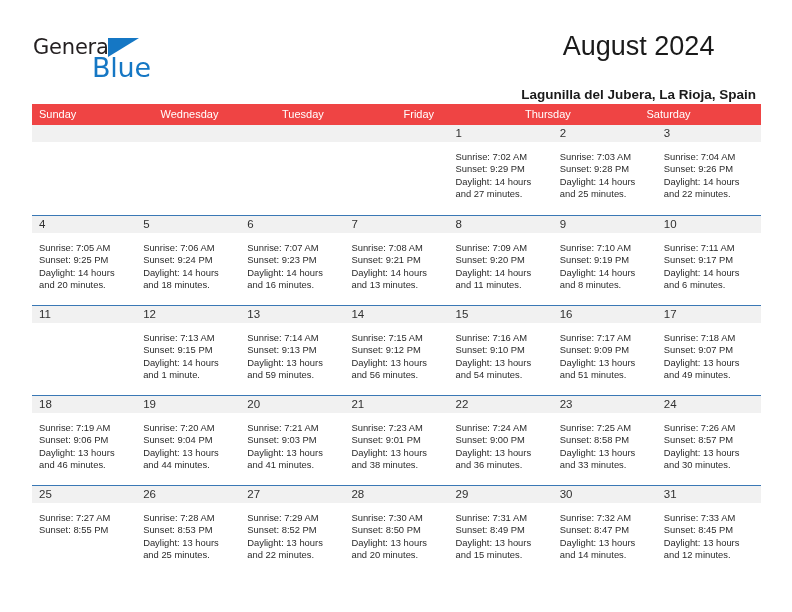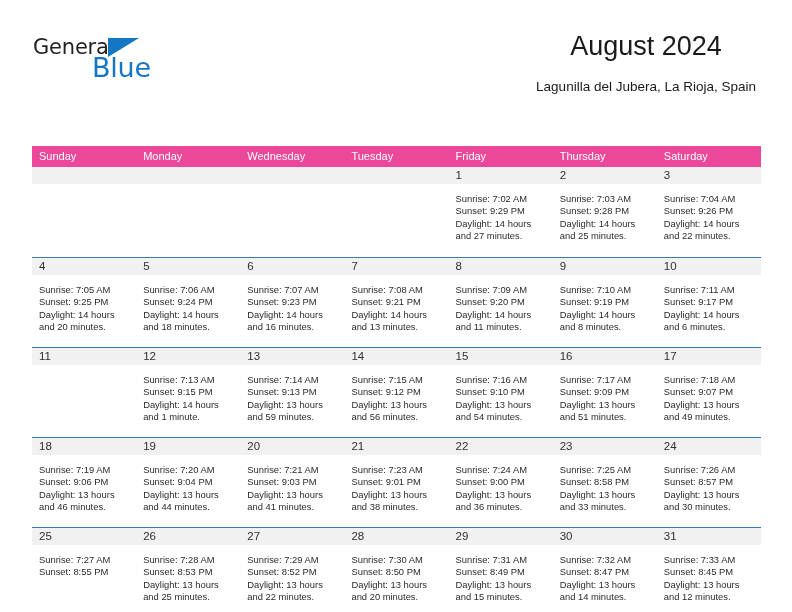--- a/index.html
+++ b/index.html
@@ -79,42 +79,41 @@
   }
   .cal-title {
     font-size: 27px;
     font-weight: 400;
     color: #1a1a1a;
     line-height: 32px;
     letter-spacing: 0px;
     white-space: nowrap;
   }
   .cal-subtitle {
-    margin-top: 17px;
+    margin-top: 25px;
     font-size: 13.5px;
-    font-weight: 400;
+    font-weight: 700;
     color: #1a1a1a;
     line-height: 16px;
     white-space: nowrap;
   }
 
   
   .calendar {
     position: absolute;
     left: 32px;
     top: 104px;
     width: 729px;
   }
 
   .dow-row {
     display: flex;
     width: 100%;
-    background: #ec4899;
+    background: #ef4444;
     height: 21px;
-    margin-top: 42px;
   }
   .dow-cell {
     flex: 1 1 0;
     box-sizing: border-box;
     padding-left: 7px;
     color: #ffffff;
     font-size: 11px;
     line-height: 21px;
     white-space: nowrap;
     overflow: hidden;
@@ -179,21 +178,20 @@
     <div class="title-block">
       <div class="cal-title">August 2024</div>
       <div class="cal-subtitle">Lagunilla del Jubera, La Rioja, Spain</div>
     </div>
 
   </div>
 
   <div class="calendar">
     <div class="dow-row" id="dow-row">
         <div class="dow-cell">Sunday</div>
-        <div class="dow-cell">Monday</div>
         <div class="dow-cell">Wednesday</div>
         <div class="dow-cell">Tuesday</div>
         <div class="dow-cell">Friday</div>
         <div class="dow-cell">Thursday</div>
         <div class="dow-cell">Saturday</div>
       </div>
     <div id="weeks-container">
         <div class="week-row first">
           <div class="day-cell empty">
             <div class="datenum-band"></div>

